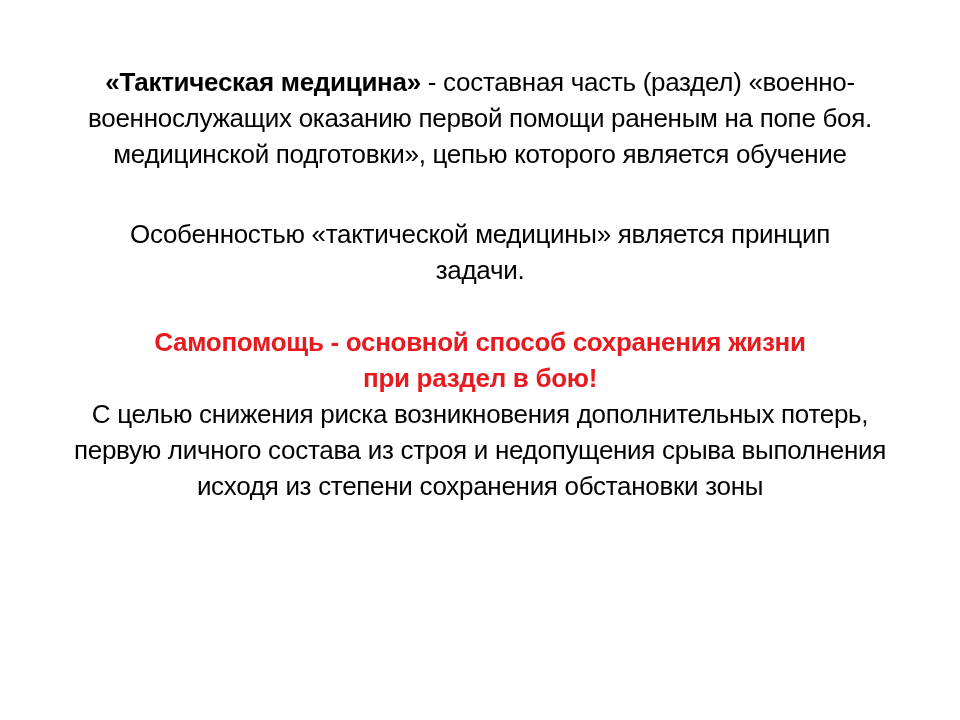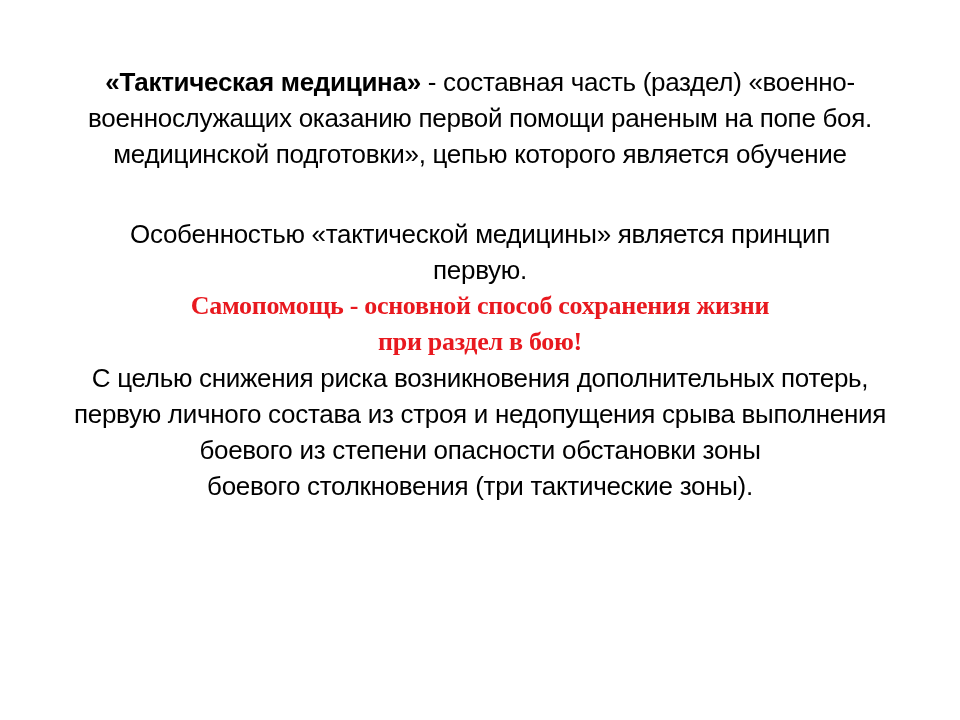--- a/index.html
+++ b/index.html
@@ -23,49 +23,47 @@
     margin: 0 auto;
     width: 930px;
     font-size: 26px;
     line-height: 36px;
     letter-spacing: -0.3px;
   }
   .para .line {
     white-space: nowrap;
   }
   .gap-large { margin-bottom: 44px; }
-  .gap-medium { }
+  .gap-medium { margin-bottom: 36px; }
   .bold { font-weight: 700; }
   .red-heading {
     color: var(--accent, #e8191f);
     font-weight: 700;
-    font-family: Liberation Serif, serif;
   }
 </style>
 </head>
 <body style="background: rgb(255, 255, 255);">
 
 <div class="slide">
 
   <div class="para gap-large">
     <div class="line"><span class="bold">«Тактическая медицина»</span><span> - составная часть (раздел) «военно-</span></div>
     <div class="line">военнослужащих оказанию первой помощи раненым на попе боя.</div>
     <div class="line">медицинской подготовки», цепью которого является обучение</div>
   </div>
 
   <div class="para gap-medium">
     <div class="line">Особенностью «тактической медицины» является принцип</div>
-    <div class="line">первую.</div>
+    <div class="line">задачи.</div>
   </div>
 
   <div class="para red-heading">
     <div class="line">Самопомощь - основной способ сохранения жизни</div>
     <div class="line">при раздел в бою!</div>
   </div>
 
   <div class="para">
     <div class="line">С целью снижения риска возникновения дополнительных потерь,</div>
     <div class="line">первую личного состава из строя и недопущения срыва выполнения</div>
-    <div class="line">боевого из степени опасности обстановки зоны</div>
-    <div class="line">боевого столкновения (три тактические зоны).</div>
+    <div class="line">исходя из степени сохранения обстановки зоны</div>
   </div>
 
 </div>
 
 </body></html>

